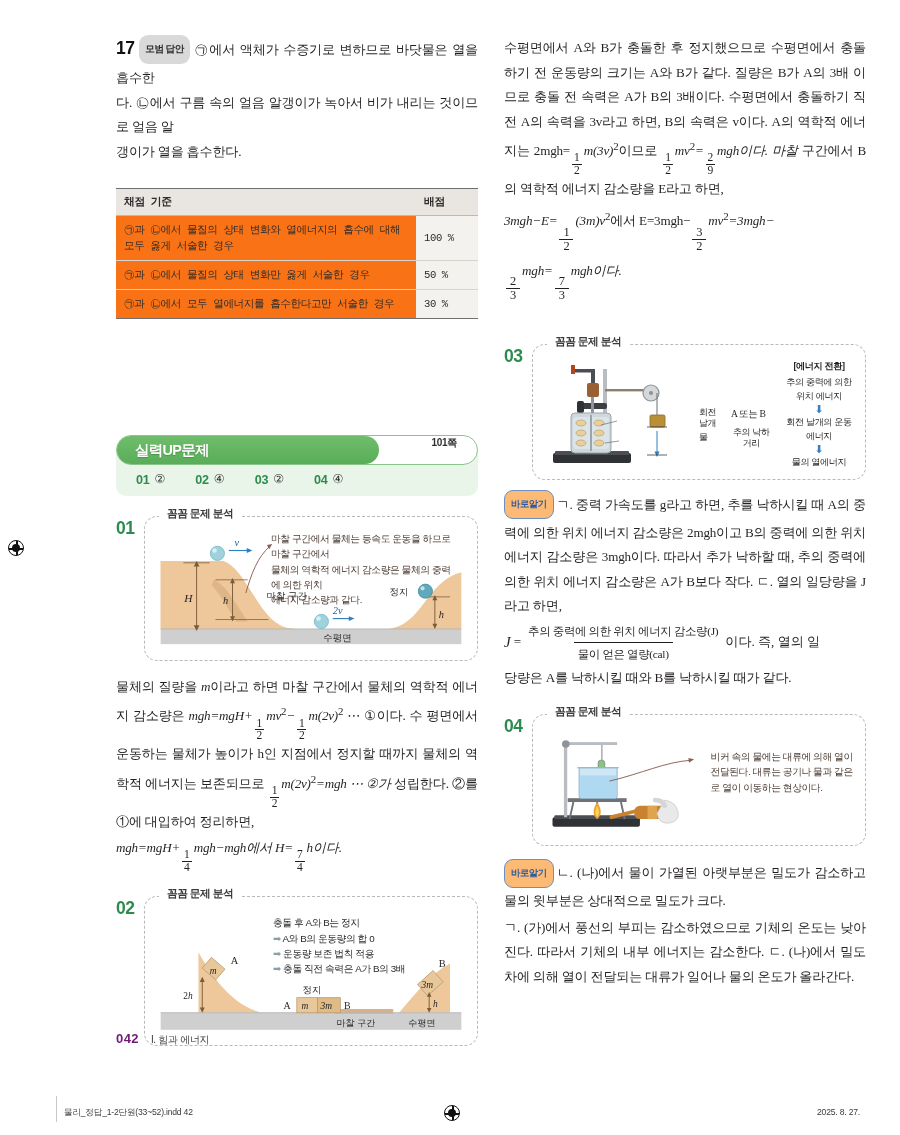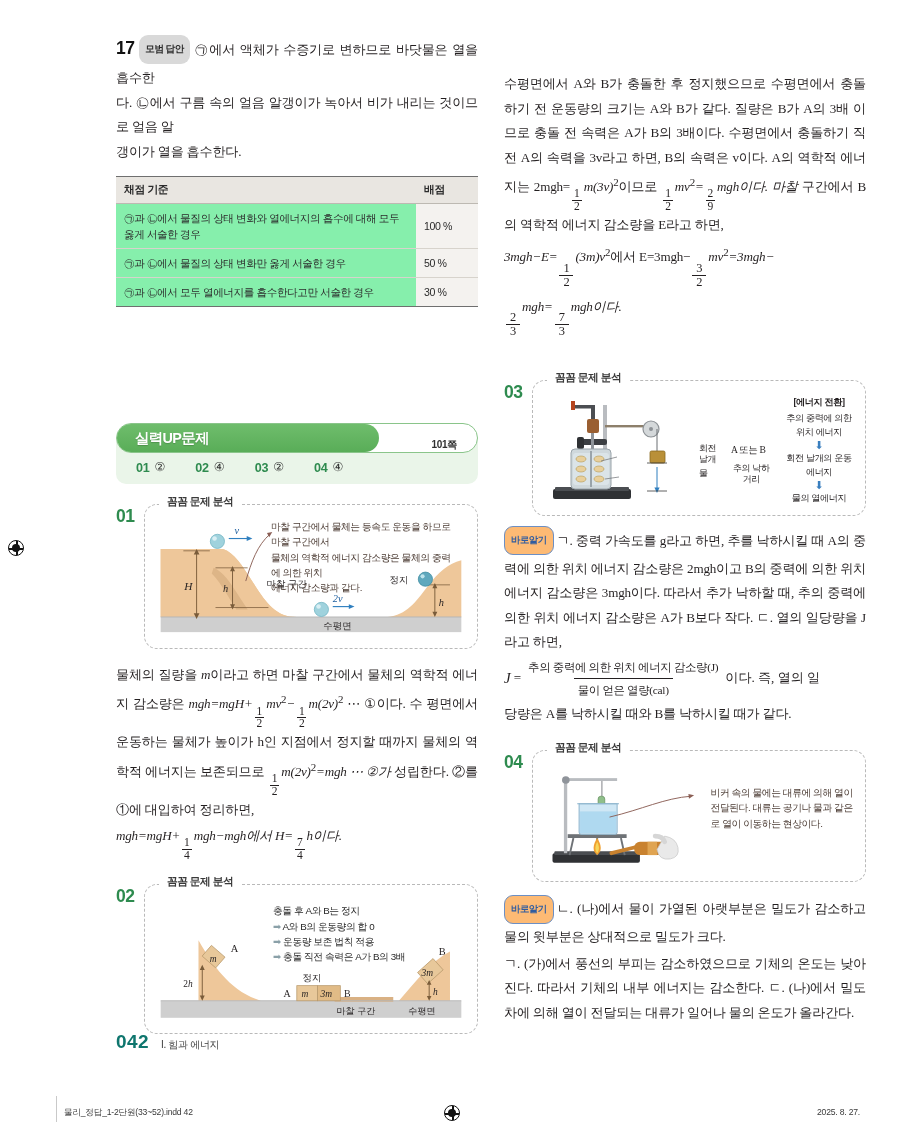--- a/index.html
+++ b/index.html
@@ -26,21 +26,21 @@
   .reg-mark::after{
     content:""; position:absolute; left:3.2px; top:3.2px;
     width:8px;height:8px;border-radius:50%;background:#111;
   }
   .reg-left { left:8px; top:540px; }
   .reg-bottom { left:444px; top:1105px; }
 
   
   .col { position:absolute; top:36px; width:362px; }
   .col-left  { left:116px; }
-  .col-right { left:504px;margin-top:36px; }
+  .col-right { left:504px; }
 
   
   .para {
     font-family:"Liberation Serif", serif;
     font-size:13.1px;
     line-height:24.5px;
     letter-spacing:-0.2px;
     text-align:justify;
     color:#231f20;
     margin:0 0 2px 0;
@@ -66,40 +66,41 @@
     background:#d9d9d9; color:#2a2a2a;
     font-size:9.6px; font-weight:bold;
     padding:2.2px 6px 2.6px; border-radius:9px;
     letter-spacing:-0.4px;
     position:relative; top:-2px;
   }
 
   
   .rubric {
     width:100%; border-collapse:collapse;
-    margin-top:12px;
+    margin-top:24px;
     font-size:10.6px; letter-spacing:-0.4px;
     border-top:1.4px solid #6f6f6f;
     border-bottom:1.4px solid #6f6f6f;
+    font-family:Liberation Mono, monospace;
   }
   .rubric th {
     background:#e9e6e1; color:#2b2b2b;
     font-weight:bold; text-align:left;
     padding:6px 8px; font-size:10.8px;
     border-bottom:1px solid #bdb9b2;
   }
   .rubric th.score-col { width:62px; text-align:left; }
   .rubric td {
     padding:6px 8px; vertical-align:middle;
     border-bottom:1px solid #d7d3cc; line-height:16px;
     color:#2b2b2b;
   }
   .rubric tr:last-child td { border-bottom:none; }
   .rubric td.score { background:#f4f2ef; width:62px; white-space:nowrap; }
-  .rubric td.crit { background:#86efac; }
+  .rubric td.crit { background:#f97316; }
 
   
   .uplevel-wrap { margin-top:116px; position:relative;border-radius:6px; }
   .banner-row {
     position:relative; height:30px;
     background:#ffffff;
     border-radius:15px;
     border:1.4px solid #8ac58a;
     overflow:hidden;
   }
@@ -108,21 +109,21 @@
     background:linear-gradient(180deg,#6fbd6c 0%,#59ad58 100%);
     border-radius:15px 40px 40px 15px;
   }
   .banner-title {
     position:absolute; left:18px; top:5px;
     color:#ffffff; font-size:14.4px; font-weight:bold;
     letter-spacing:-0.6px;
     text-shadow:0 1px 1px rgba(0,0,0,.18);
   }
   .banner-page {
-    position:absolute; right:20px; top:14px;
+    position:absolute; right:20px; top:0;
     color:#2f2f2f; font-size:10px; font-weight:bold; letter-spacing:-0.3px;
   }
   .answers-strip {
     background:#eaf5e9;
     border-radius:0 0 10px 10px;
     margin-top:-15px; padding:22px 20px 9px;
     display:flex; gap:30px;
   }
   .ans-item { display:flex; align-items:center; gap:5px; }
   .ans-no {
@@ -188,21 +189,21 @@
     font-family:"Liberation Serif", serif;
     font-size:13.1px; line-height:20px;
     margin:2px 0;
   }
   .jfrac { display:flex; flex-direction:column; align-items:center; }
   .jfrac .jnum { font-size:11.4px; padding:0 4px 1px; letter-spacing:-0.3px;}
   .jfrac .jden { font-size:11.4px; padding:1px 4px 0; border-top:1.1px solid #231f20; letter-spacing:-0.3px;}
 
   
   .page-foot { position:absolute; left:116px; top:1031px; display:flex; align-items:baseline; gap:12px;}
-  .folio { font-size:19px; font-weight:bold; color:#0f766e; letter-spacing:0.4px;text-align:center;}
+  .folio { font-size:13px; font-weight:bold; color:#701a75; letter-spacing:0.4px;text-align:center;}
   .folio-title { font-size:10px; color:#3a3a3a; letter-spacing:-0.3px;}
 
   .bottom-rule { position:absolute; left:56px; top:1096px; width:1px; height:26px; background:#c9c9c9; }
   .imprint {
     position:absolute; left:64px; top:1107px;
     font-size:8.6px; color:#3a3a3a; letter-spacing:-0.2px;
   }
   .imprint-date {
     position:absolute; right:40px; top:1107px;
     font-size:8.6px; color:#3a3a3a; letter-spacing:-0.2px;

